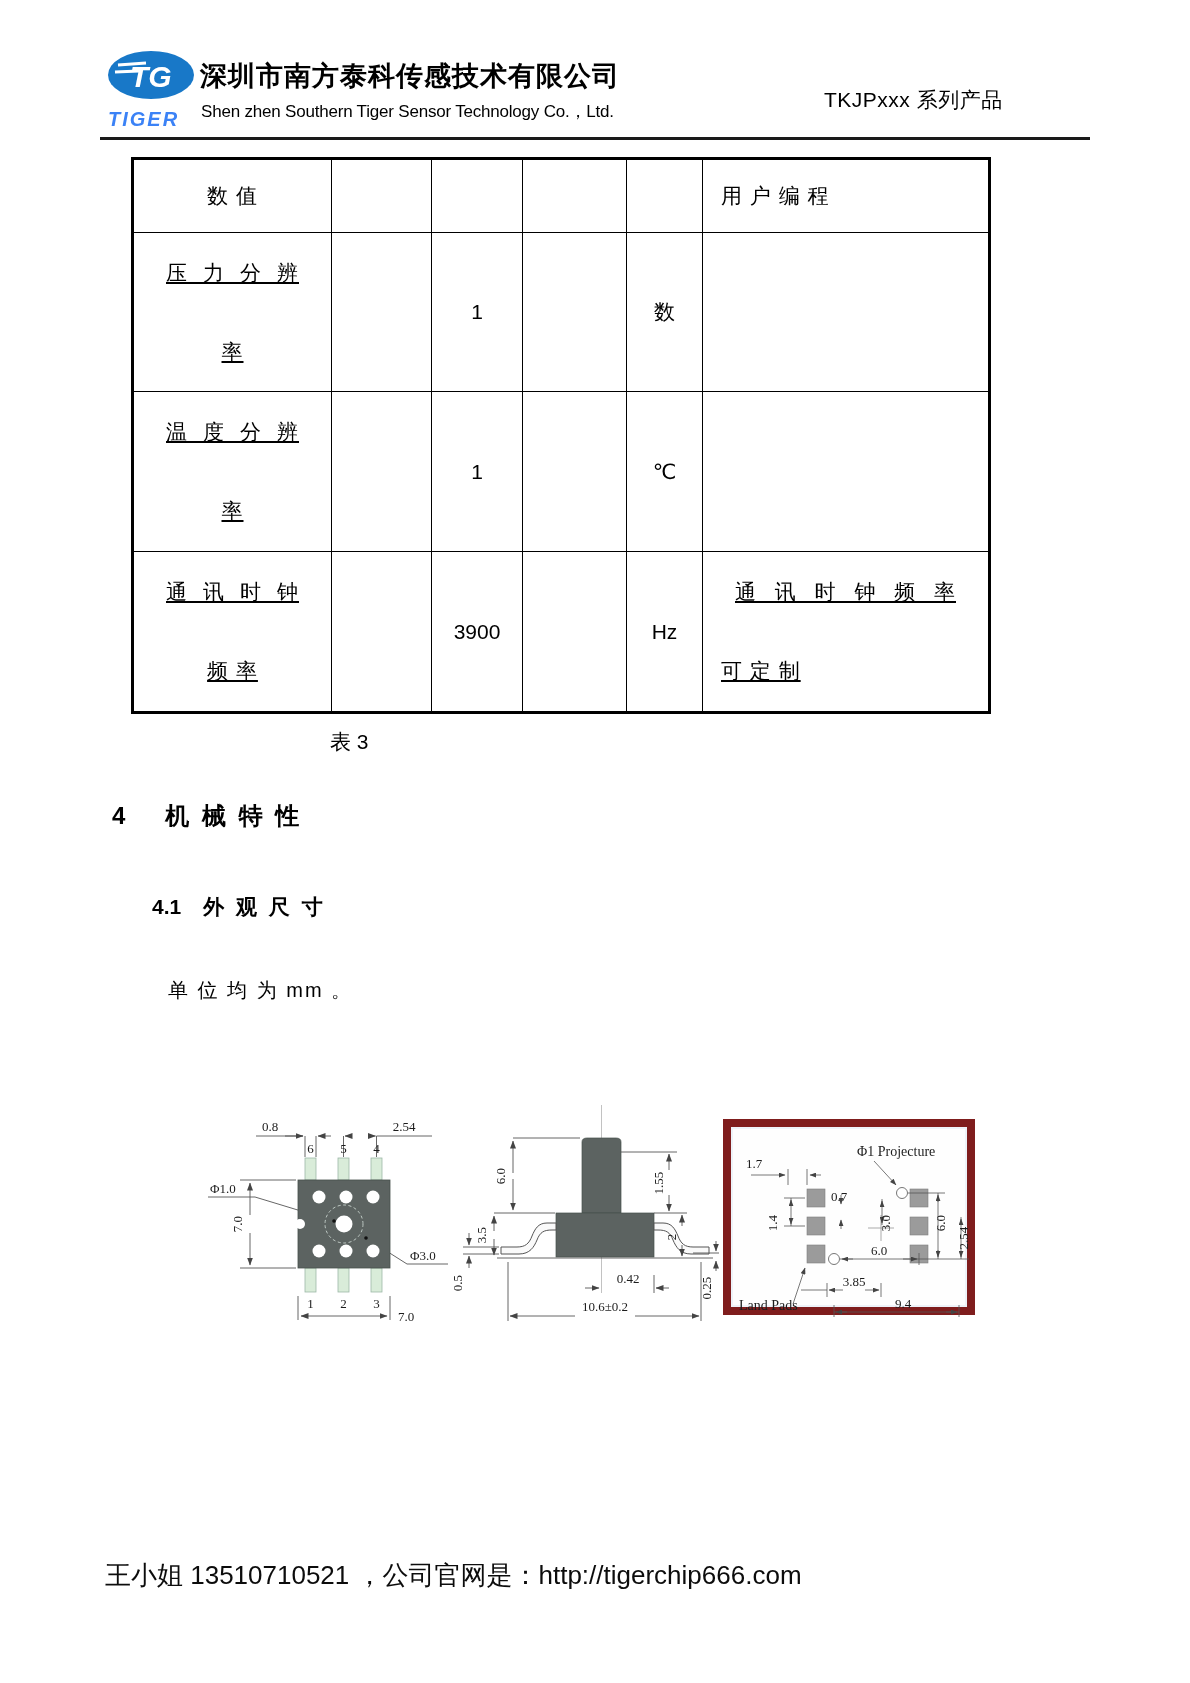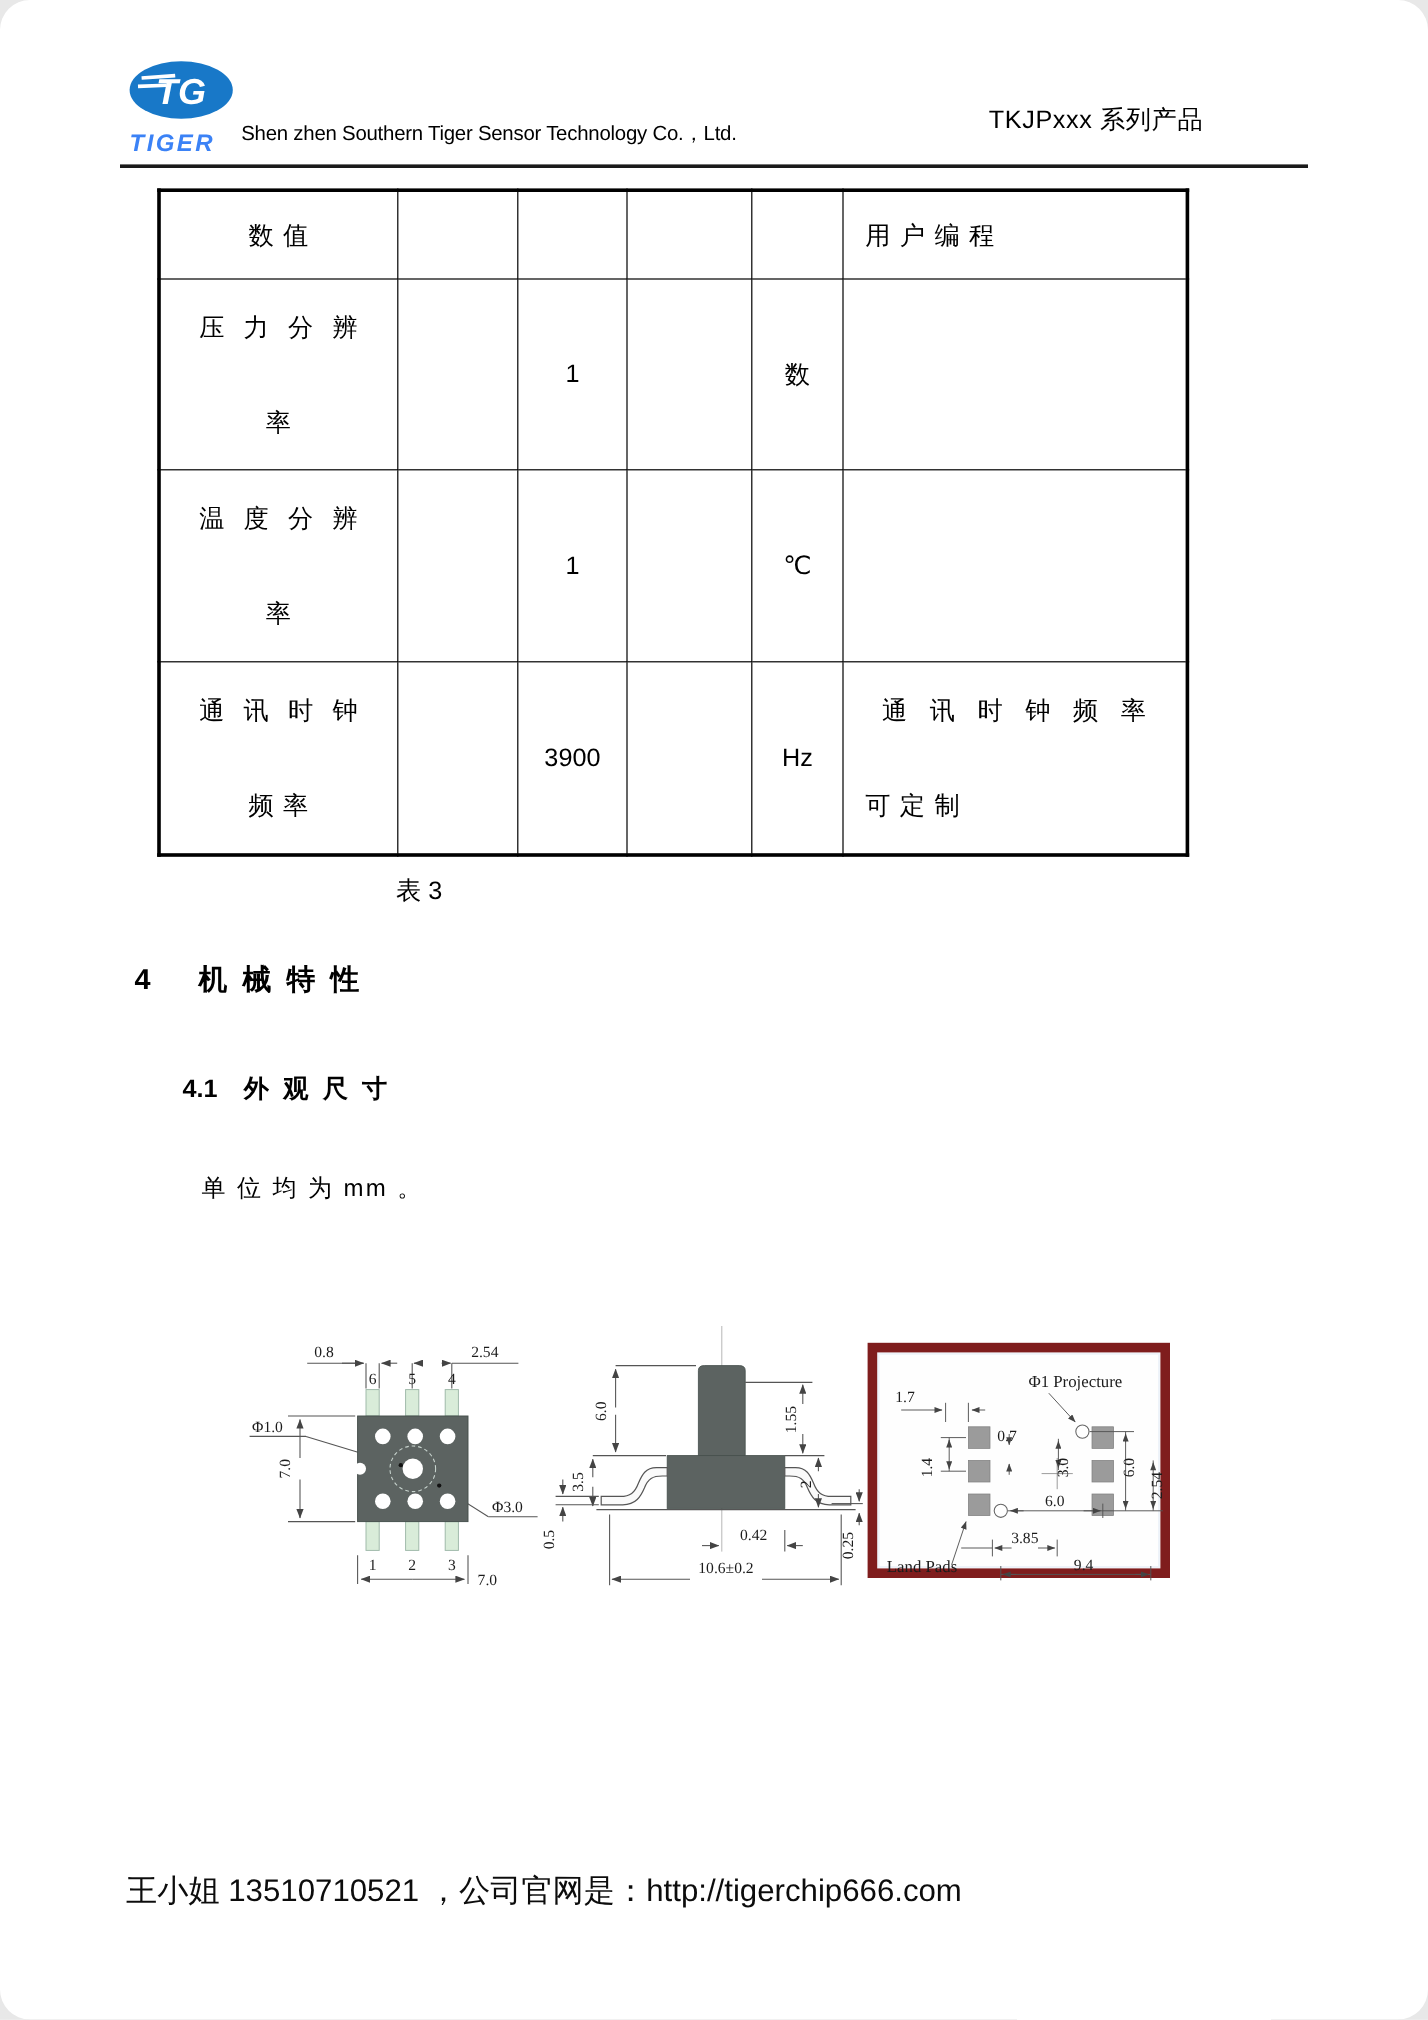--- a/index.html
+++ b/index.html
@@ -1,19 +1,19 @@
 <!DOCTYPE html>
 <html><head>
 <meta charset="utf-8">
 <style>
   html,body { margin:0; padding:0; background:#e8e8e8; }
   .page {
     position:relative; width:1190px; height:1683px; margin:0 auto;
     background:#ffffff; overflow:hidden;
-    font-family:"Liberation Sans","DejaVu Sans",sans-serif; color:#000;border-radius:25px;
+    font-family:"Liberation Sans","DejaVu Sans",sans-serif; color:#000;
   }
   
   .logo { position:absolute; left:106px; top:50px; width:92px; }
   .logo-brand {
     color:#3b82f6; font-style:italic; font-weight:bold; font-size:20px;
     letter-spacing:2px; margin-top:2px; padding-left:2px;
   }
   .company-cn {
     position:absolute; left:200px; top:58px; font-size:27px; font-weight:bold;
     letter-spacing:1px;
@@ -22,21 +22,21 @@
     position:absolute; left:201px; top:100px; font-size:17px; letter-spacing:-0.2px;
   }
   .series { position:absolute; left:824px; top:86px; font-size:21px; letter-spacing:0.5px; }
   .hdr-rule { position:absolute; left:100px; top:137px; width:990px; border-top:3px solid #1a1a1a; }
 
   
   table.spec { position:absolute; left:131px; top:157px; border-collapse:collapse; table-layout:fixed; }
   table.spec { border:3px solid #000; }
   table.spec td { border:1.5px solid #000; padding:0; font-size:21px; vertical-align:middle; overflow:hidden; }
   td.r1 { height:72px; } td.r2 { height:158px; } td.r3 { height:159px; } td.r4 { height:159px; }
-  .two { display:flex; flex-direction:column; justify-content:space-around; height:100%; }
+  .two { display:flex; flex-direction:column; justify-content:space-around; height:100%;text-decoration:underline; }
   .jl { text-align:justify; text-align-last:justify; padding:0 32px; letter-spacing:1px; }
   .cl { text-align:center; letter-spacing:1px; }
   .ll { text-align:left; padding-left:18px; letter-spacing:1px; }
   .vc { text-align:center; }
   .tbl-caption { position:absolute; left:330px; top:728px; width:130px; text-align:left; font-size:21px; }
 
   
   .h-sec { position:absolute; left:112px; top:800px; font-size:24px; font-weight:bold; }
   .h-sec .num { display:inline-block; margin-right:40px; }
   .h-sec .ttl { letter-spacing:3px; }
@@ -66,20 +66,21 @@
 
   <div class="logo">
     <svg width="90" height="52" viewBox="0 0 90 52">
       <ellipse cx="45" cy="25" rx="43" ry="24" fill="#1878c8"></ellipse>
       <line x1="12" y1="15" x2="40" y2="13" stroke="#ffffff" stroke-width="3"></line>
       <line x1="9" y1="22" x2="33" y2="21" stroke="#ffffff" stroke-width="3"></line>
       <text x="24" y="37" font-family="Liberation Sans, sans-serif" font-size="30" font-weight="bold" font-style="italic" fill="#ffffff">TG</text>
     </svg>
     <div class="logo-brand">TIGER</div>
   </div>
+  <div class="company-cn">深圳市南方泰科传感技术有限公司</div>
   <div class="company-en">Shen zhen Southern Tiger Sensor Technology Co.，Ltd.</div>
   <div class="series">TKJPxxx 系列产品</div>
   <div class="hdr-rule"></div>
 
   <table class="spec">
     <colgroup>
       <col style="width:199px">
         <col style="width:100px">
         <col style="width:91px">
       <col style="width:104px">

